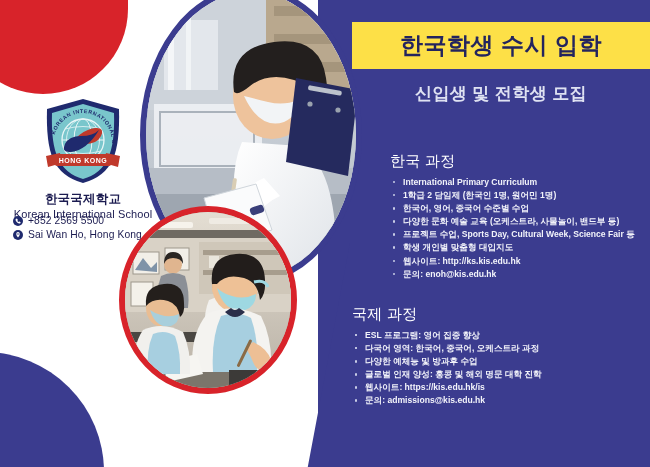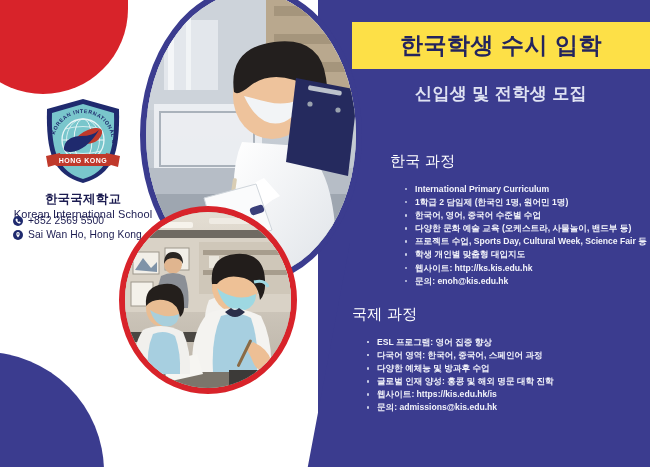--- a/index.html
+++ b/index.html
@@ -81,21 +81,21 @@
 
   .curr-heading{
     font-size:15px;
     font-weight:normal;
     color:#ffffff;
     margin:0 0 5px 0;
     letter-spacing:0.3px;
   }
   .curr-list{
     list-style:none;
-    margin:12px;padding:0;
+    margin:0;padding:0;
   }
   .curr-list li{
     position:relative;
     padding-left:13px;
     font-size:8.6px;
     line-height:13.1px;
     color:#f2f3fa;
     white-space:nowrap;
     font-weight:bold;
   }
@@ -390,21 +390,21 @@
       <li><span class="bullet"></span><span>문의: enoh@kis.edu.hk</span></li>
     </ul>
   </div>
 
   <div class="curr-block curr-intl">
     <div class="curr-heading">국제 과정</div>
     <ul class="curr-list">
       <li><span class="bullet"></span></li>
       <li><span class="bullet"></span><span>ESL 프로그램: 영어 집중 향상</span></li>
       <li><span class="bullet"></span></li>
-      <li><span class="bullet"></span><span>다국어 영역: 한국어, 중국어, 스페인어 과정</span></li>
+      <li><span class="bullet"></span><span>다국어 영역: 한국어, 중국어, 오케스트라 과정</span></li>
       <li><span class="bullet"></span><span>다양한 예체능 및 방과후 수업</span></li>
       <li><span class="bullet"></span><span>글로벌 인재 양성: 홍콩 및 해외 명문 대학 진학</span></li>
       <li><span class="bullet"></span><span>웹사이트: https://kis.edu.hk/is</span></li>
       <li><span class="bullet"></span><span>문의: admissions@kis.edu.hk</span></li>
     </ul>
   </div>
 
 </div>
 
 </body></html>

